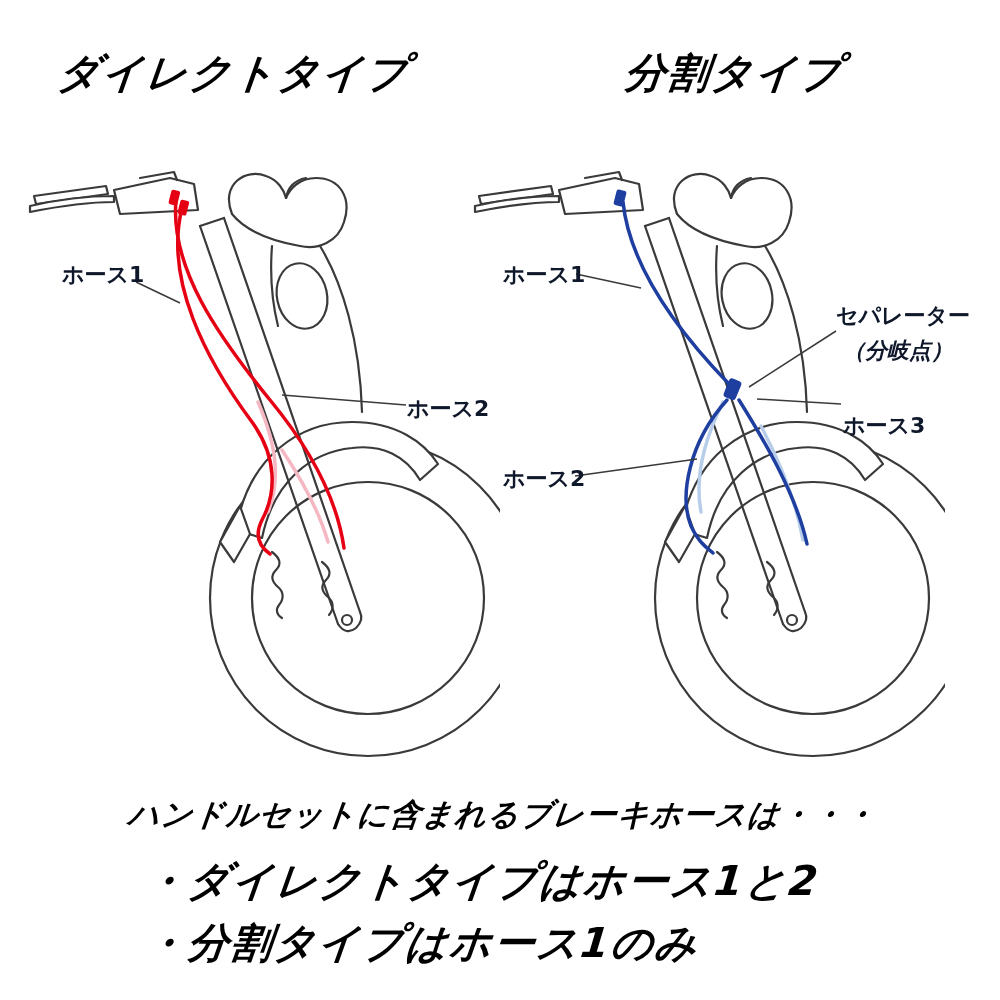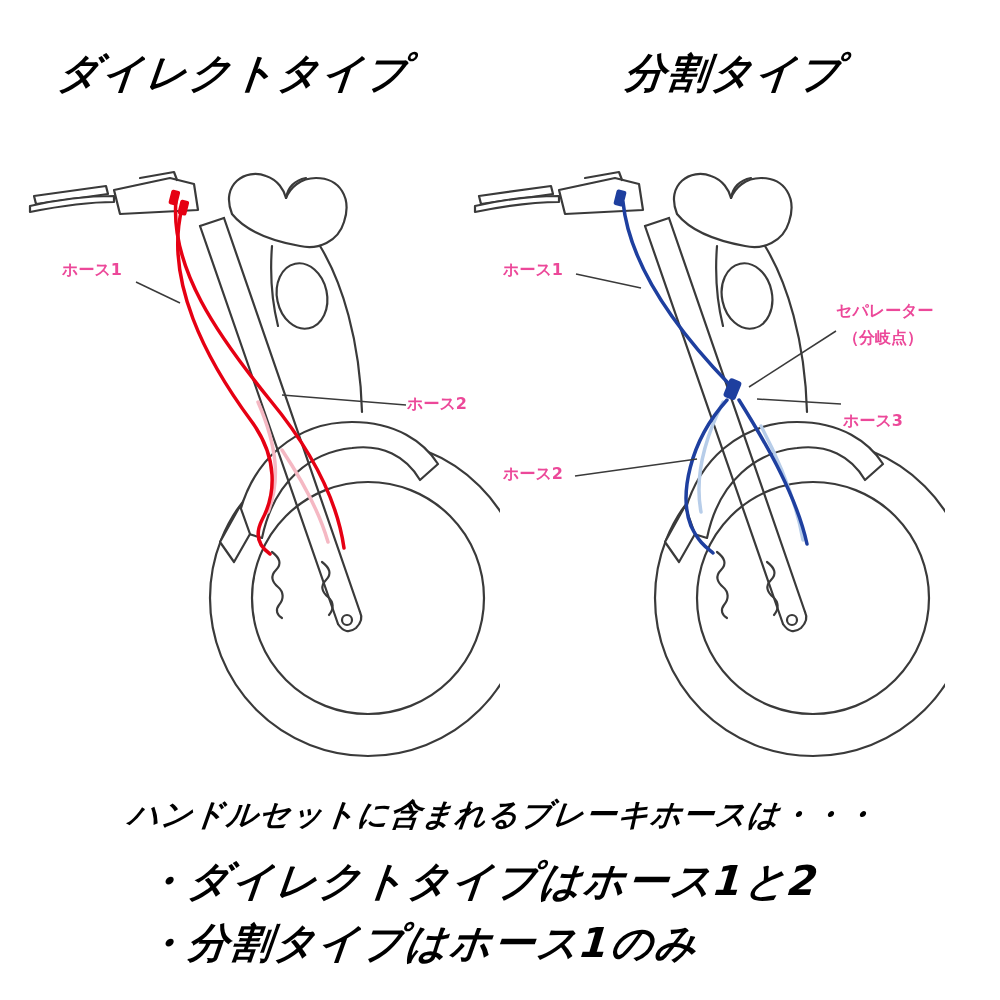--- a/index.html
+++ b/index.html
@@ -5,21 +5,21 @@
   html,body { margin:0; padding:0; background:#fff; }
   .canvas {
     position:relative; width:1000px; height:1000px; background:#ffffff;
     overflow:hidden; font-family:"DejaVu Sans","Liberation Sans",sans-serif; color:#000;
   }
   .heading {
     position:absolute; font-size:41px; font-weight:900; font-style:italic;
     letter-spacing:2px; white-space:nowrap; transform:skewX(-6deg); transform-origin:0 100%;
   }
   .hose-label {
-    position:absolute; font-size:16px; font-weight:700; white-space:nowrap; color:#ec4899;
+    position:absolute; font-size:22px; font-weight:700; white-space:nowrap; color:#0f172a;
   }
   .footer-intro {
     position:absolute; left:0; top:794px; width:1000px; text-align:center;
     font-size:31px; font-weight:900; font-style:italic; letter-spacing:1px;
     transform:skewX(-6deg); transform-origin:50% 100%;
   }
   .footer-bullet {
     position:absolute; left:142px; font-size:41px; font-weight:900; font-style:italic;
     letter-spacing:2px; white-space:nowrap; transform:skewX(-6deg); transform-origin:0 100%;
   }
@@ -117,21 +117,21 @@
       <line x1="841" y1="404" x2="757" y2="399"></line>
       <line x1="575" y1="476" x2="697" y2="459"></line>
     </g>
   </svg>
 
   <div class="hose-label" style="left:62px; top:260px;">ホース1</div>
   <div class="hose-label" style="left:407px; top:394px;">ホース2</div>
 
   <div class="hose-label" style="left:503px; top:260px;">ホース1</div>
   <div class="hose-label" style="left:836px; top:301px;">セパレーター</div>
-  <div class="hose-label" style="left:843px; top:328px;">（分岐点）</div>
+  <div class="hose-label" style="left:843px; top:336px;font-style:italic;">（分岐点）</div>
   <div class="hose-label" style="left:843px; top:411px;">ホース3</div>
   <div class="hose-label" style="left:503px; top:464px;">ホース2</div>
 
   <div class="footer-intro">ハンドルセットに含まれるブレーキホースは・・・</div>
   <div class="footer-bullet bullet-1">・ダイレクトタイプはホース1と2</div>
   <div class="footer-bullet bullet-2">・分割タイプはホース1のみ</div>
 
 </div>
 
 </body></html>

